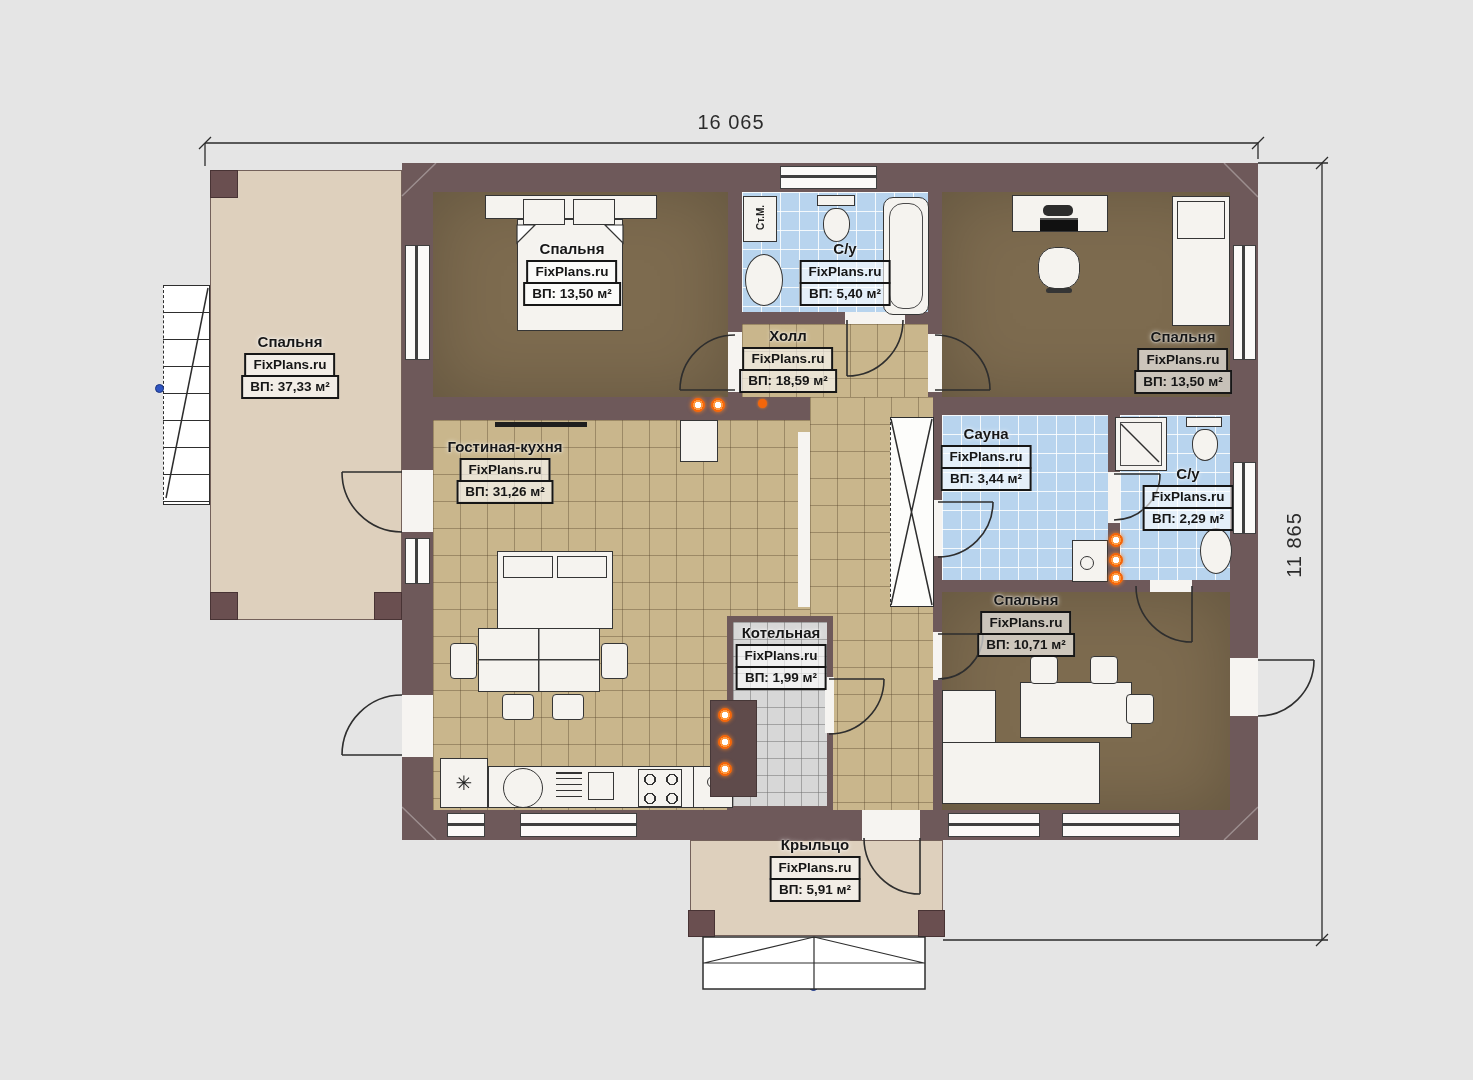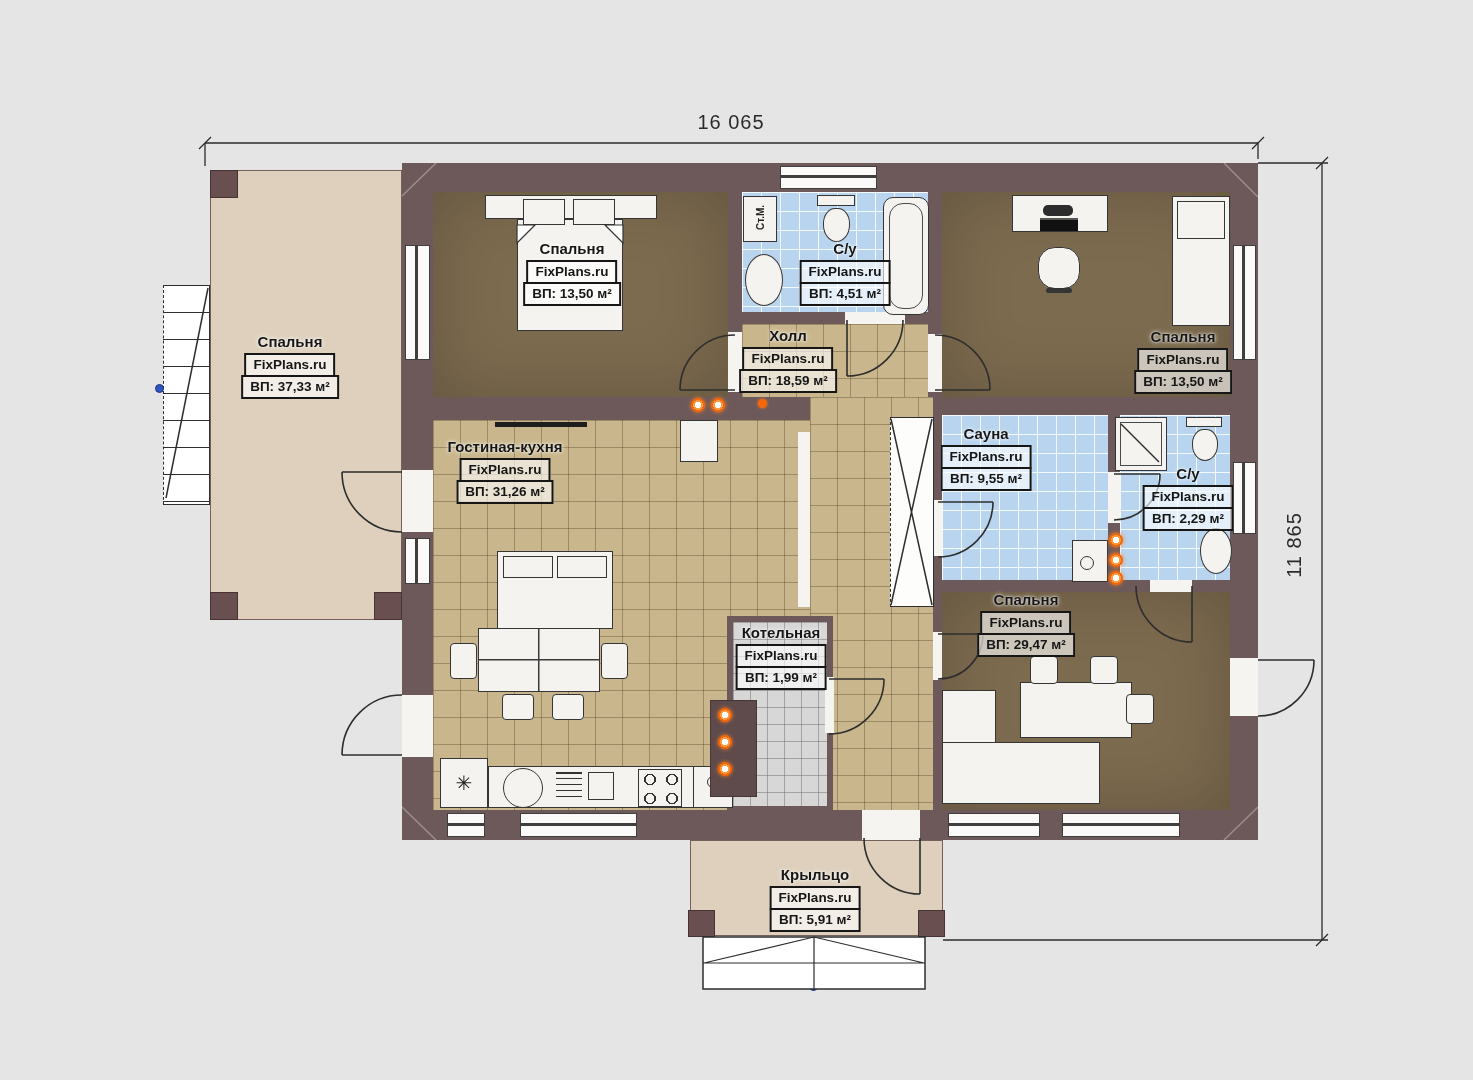--- a/index.html
+++ b/index.html
@@ -222,56 +222,56 @@
     <div class="rl-box">ВП: 37,33 м²</div>
   </div>
   <div class="room-label" style="left:572px;top:240px;">
     <div class="rl-name">Спальня</div>
     <div class="rl-box">FixPlans.ru</div>
     <div class="rl-box">ВП: 13,50 м²</div>
   </div>
   <div class="room-label" style="left:845px;top:240px;">
     <div class="rl-name">С/у</div>
     <div class="rl-box">FixPlans.ru</div>
-    <div class="rl-box">ВП: 4,51 м²</div>
+    <div class="rl-box">ВП: 5,40 м²</div>
   </div>
   <div class="room-label" style="left:788px;top:327px;">
     <div class="rl-name">Холл</div>
     <div class="rl-box">FixPlans.ru</div>
     <div class="rl-box">ВП: 18,59 м²</div>
   </div>
   <div class="room-label" style="left:1183px;top:328px;">
     <div class="rl-name">Спальня</div>
     <div class="rl-box">FixPlans.ru</div>
     <div class="rl-box">ВП: 13,50 м²</div>
   </div>
   <div class="room-label" style="left:505px;top:438px;">
     <div class="rl-name">Гостиная-кухня</div>
     <div class="rl-box">FixPlans.ru</div>
     <div class="rl-box">ВП: 31,26 м²</div>
   </div>
   <div class="room-label" style="left:986px;top:425px;">
     <div class="rl-name">Сауна</div>
     <div class="rl-box">FixPlans.ru</div>
-    <div class="rl-box">ВП: 9,55 м²</div>
+    <div class="rl-box">ВП: 3,44 м²</div>
   </div>
   <div class="room-label" style="left:1188px;top:465px;">
     <div class="rl-name">С/у</div>
     <div class="rl-box">FixPlans.ru</div>
     <div class="rl-box">ВП: 2,29 м²</div>
   </div>
   <div class="room-label" style="left:781px;top:624px;">
     <div class="rl-name">Котельная</div>
     <div class="rl-box">FixPlans.ru</div>
     <div class="rl-box">ВП: 1,99 м²</div>
   </div>
   <div class="room-label" style="left:1026px;top:591px;">
     <div class="rl-name">Спальня</div>
     <div class="rl-box">FixPlans.ru</div>
-    <div class="rl-box">ВП: 29,47 м²</div>
-  </div>
-  <div class="room-label" style="left:815px;top:866px;justify-content:flex-end;">
+    <div class="rl-box">ВП: 10,71 м²</div>
+  </div>
+  <div class="room-label" style="left:815px;top:836px;justify-content:flex-end;">
     <div class="rl-name">Крыльцо</div>
     <div class="rl-box">FixPlans.ru</div>
     <div class="rl-box">ВП: 5,91 м²</div>
   </div>
 
 </div>
 
 </body></html>

